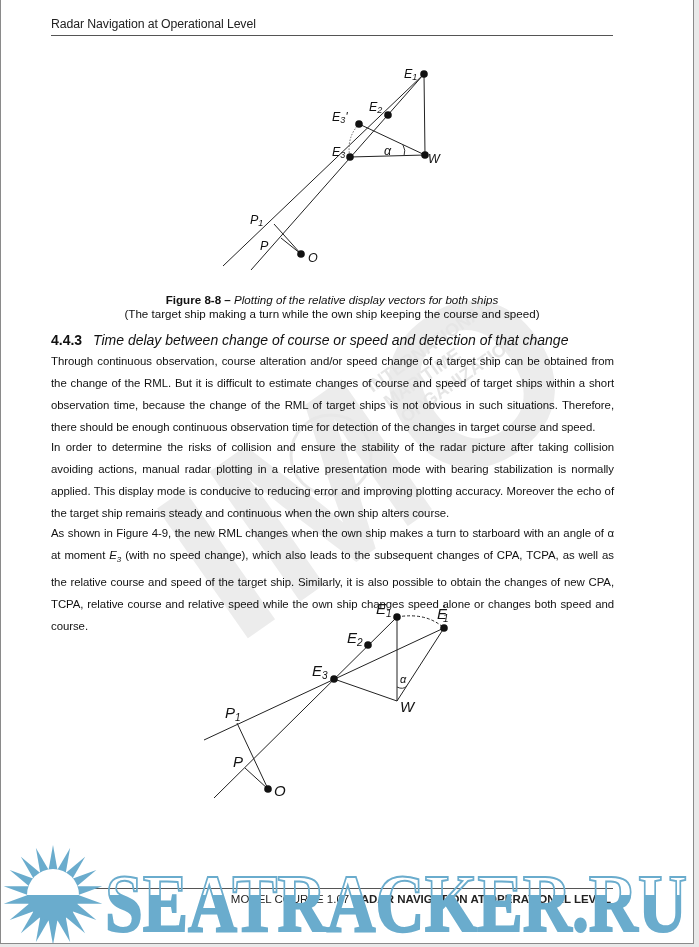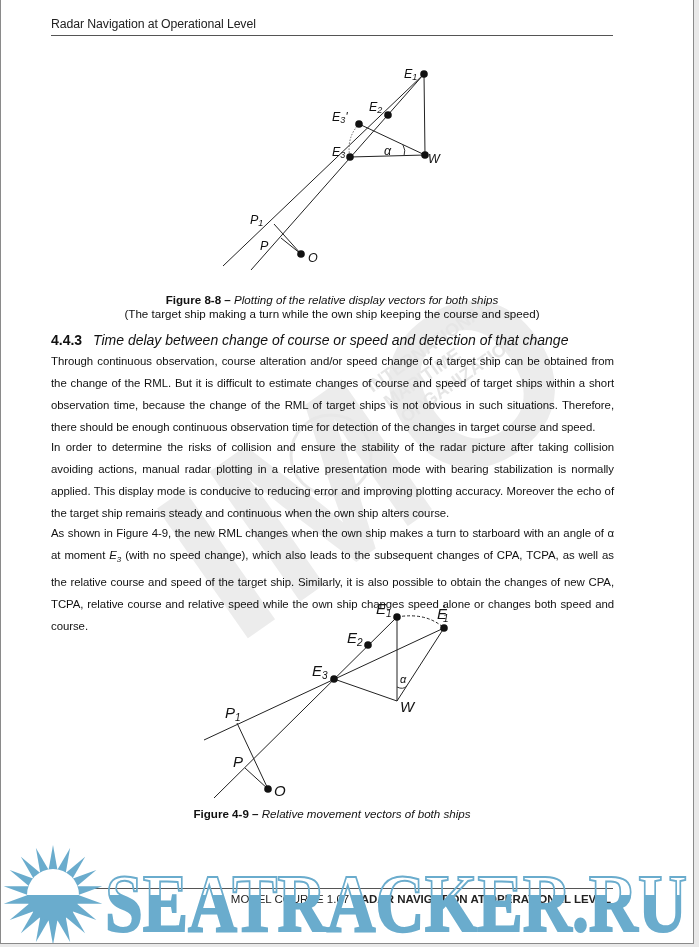--- a/index.html
+++ b/index.html
@@ -138,21 +138,20 @@
       <text x="311" y="676"><tspan>E</tspan><tspan font-size="10" dy="3">3</tspan></text>
       <text x="399" y="712">W</text>
       <text x="399" y="683" font-size="11" font-style="normal">α</text>
       <text x="224" y="718"><tspan>P</tspan><tspan font-size="10" dy="3">1</tspan></text>
       <text x="232" y="767">P</text>
       <text x="273" y="796">O</text>
     </g>
   </svg>
 
   <div class="caption" style="top:807px;">
-    <div><b>Figure 4-9 –</b> <i>Relative movement vectors of both ships</i></div>
   </div>
 
   <div class="foot-rule"></div>
   <div class="page-num">90</div>
   <div class="foot-title"><span>MODEL COURSE 1.07</span> <b>RADAR NAVIGATION AT OPERATIONAL LEVEL</b></div>
 
   <svg class="seatracker" width="694" height="99">
     <defs>
       <clipPath id="lowerHalf">
           <rect x="0" y="50" width="694" height="60"></rect>

